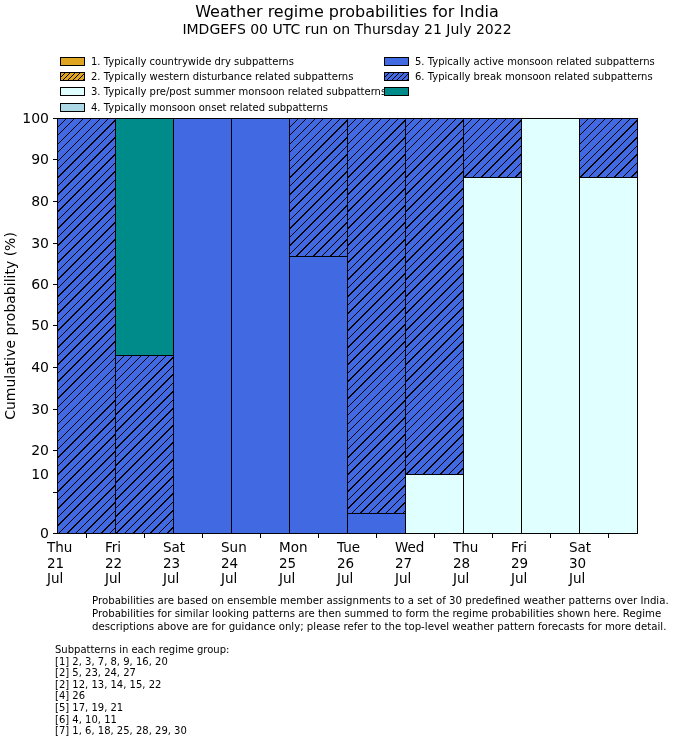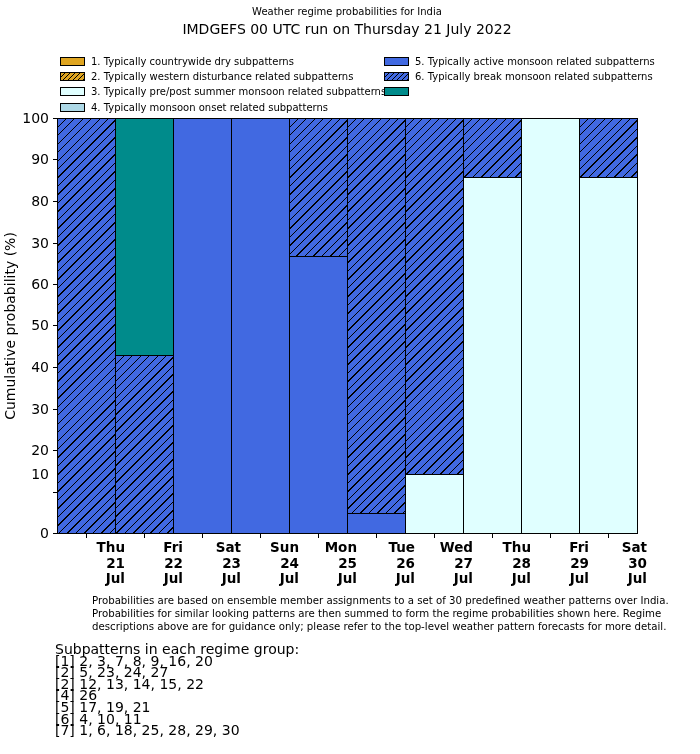--- a/index.html
+++ b/index.html
@@ -1,40 +1,40 @@
 <!DOCTYPE html>
 <html><head>
 <meta charset="utf-8">
 <style>
   html,body{margin:0;padding:0;background:#fff;}
   body{font-family:"DejaVu Sans","Liberation Sans",sans-serif;color:#000;}
   .canvas{position:relative;width:700px;height:754px;background:#fff;overflow:hidden;}
 
-  .title{position:absolute;left:0;top:4px;width:694px;text-align:center;font-size:10px;line-height:16px;}
+  .title{position:absolute;left:0;top:4px;width:694px;text-align:center;font-size:16px;line-height:16px;}
   .subtitle{position:absolute;left:0;top:21px;width:694px;text-align:center;font-size:14px;line-height:16px;}
 
   #legend{position:absolute;left:0;top:0;width:700px;height:0;}
   .legend-item{position:absolute;display:flex;align-items:center;height:11px;}
   .swatch{width:25px;height:9px;border:1px solid #000;box-sizing:border-box;margin-right:6px;flex:none;}
   .legend-label{font-size:10px;white-space:nowrap;}
 
   #plot{position:absolute;left:57px;top:118px;width:581px;height:416px;}
   .seg{position:absolute;box-sizing:border-box;border:1px solid #000;}
   .hatch{background-image:repeating-linear-gradient(135deg,rgba(0,0,0,0) 0px,rgba(0,0,0,0) 5px,#000 5px,#000 6px);}
   .swatch.hatch{background-image:repeating-linear-gradient(135deg,rgba(0,0,0,0) 0px,rgba(0,0,0,0) 2.5px,#000 2.5px,#000 3.5px);}
   .spine{position:absolute;background:#000;}
   .ytick{position:absolute;left:-4px;width:4px;height:1px;background:#000;}
   .yticklabel{position:absolute;left:-48px;width:40px;text-align:right;font-size:14px;line-height:16px;}
   .xtick{position:absolute;width:1px;height:4px;background:#000;top:416px;}
-  .xticklabel{position:absolute;top:422px;text-align:right;font-size:13.5px;line-height:15.5px;white-space:pre-line;font-weight:bold;}
+  .xticklabel{position:absolute;top:422px;text-align:left;font-size:13.5px;line-height:15.5px;white-space:pre-line;}
   .ylabel-wrap{position:absolute;left:-56px;top:0;width:18px;height:416px;display:flex;align-items:center;justify-content:center;}
   .ylabel{transform:rotate(-90deg);white-space:nowrap;font-size:14px;}
 
   .footer{position:absolute;left:55px;top:595px;font-size:10.2px;line-height:12.8px;margin-left:37px;}
-  .subpatterns{position:absolute;left:55px;top:644px;font-size:14px;line-height:11.6px;}
+  .subpatterns{position:absolute;left:55px;top:644px;font-size:10px;line-height:11.6px;}
 </style>
 </head>
 <body>
 
 <div class="canvas">
   <div class="title">Weather regime probabilities for India</div>
   <div class="subtitle">IMDGEFS 00 UTC run on Thursday 21 July 2022</div>
 
   <div id="legend">
       <div class="legend-item" style="left: 60px; top: 56px;">

